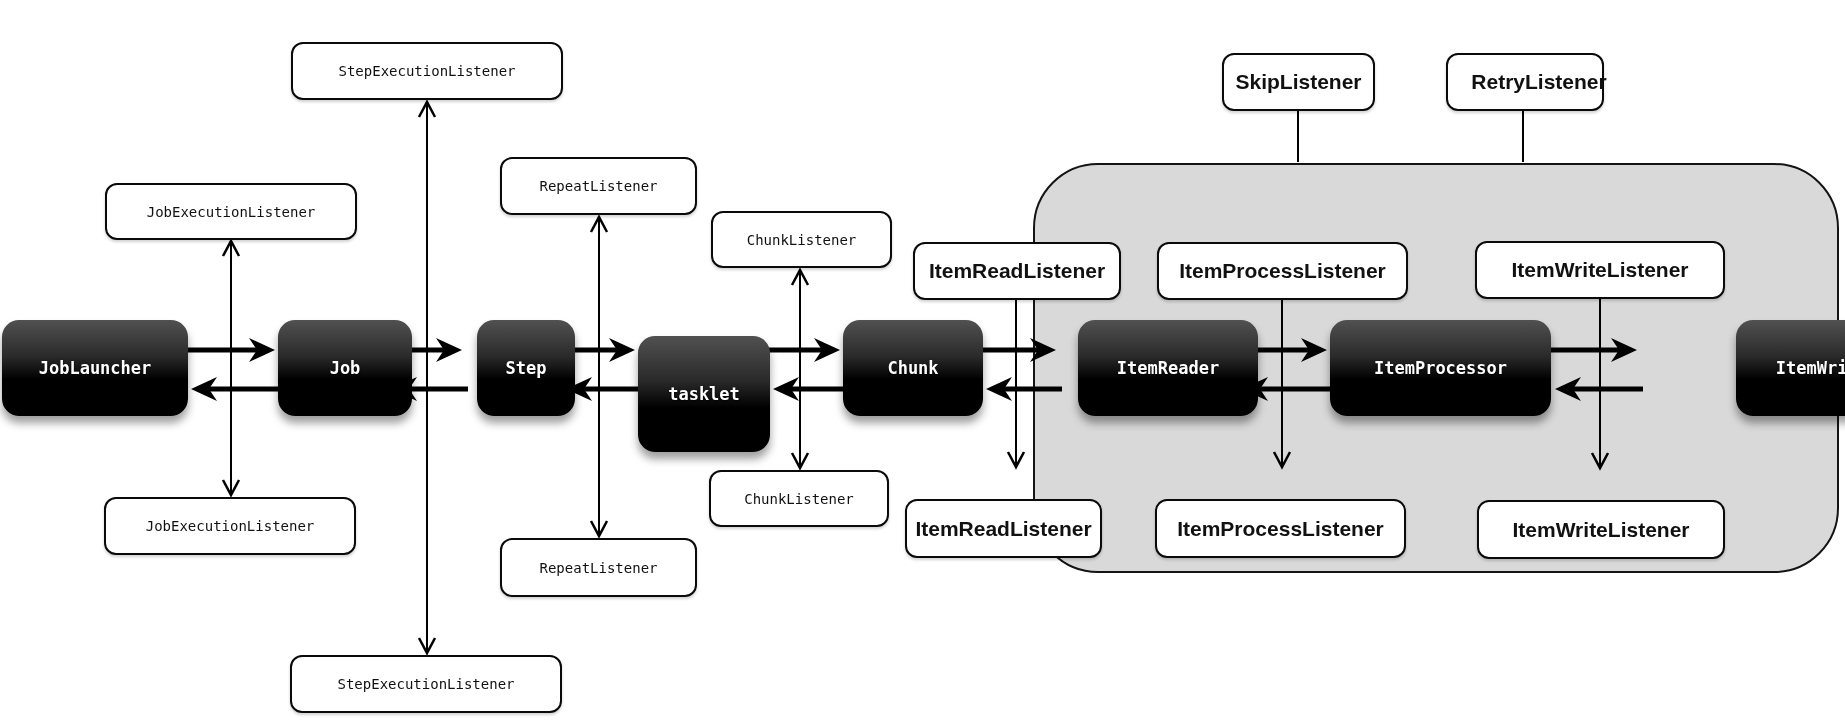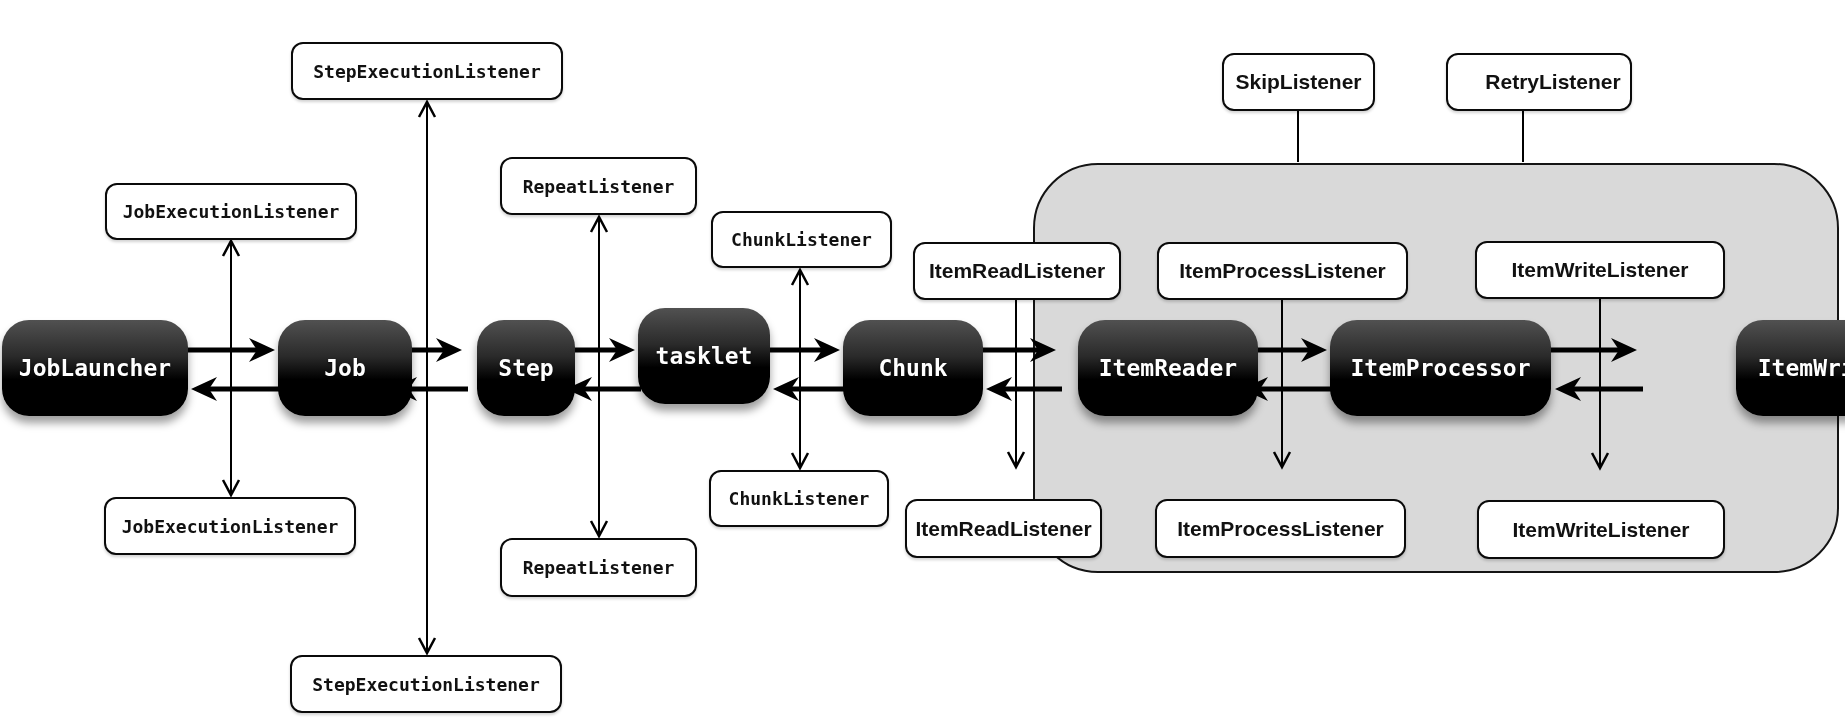--- a/index.html
+++ b/index.html
@@ -10,35 +10,35 @@
   }
   #region {
     position:absolute; box-sizing:border-box;
     background:#d9d9d9; border:2.5px solid #141414; border-radius:65px;
     z-index:1;
   }
   #arrows { position:absolute; left:0; top:0; z-index:2; }
   .node {
     position:absolute; box-sizing:border-box; z-index:3;
     background:linear-gradient(180deg,#515151 0%,#2a2a2a 38%,#000000 62%);
-    border-radius:27px; color:#ffffff;
+    border-radius:17px; color:#ffffff;
     display:flex; align-items:center; justify-content:center;
-    font-family:"DejaVu Sans Mono", monospace; font-weight:bold; font-size:23px;
+    font-family:"DejaVu Sans Mono", monospace; font-weight:bold; font-size:17px;
     box-shadow:0 7px 9px rgba(0,0,0,0.38);
     text-shadow:0 1px 2px rgba(0,0,0,0.8);
     white-space:nowrap;
   }
   .listener {
     position:absolute; box-sizing:border-box; z-index:3;
     background:#ffffff; border:2.5px solid #0a0a0a; border-radius:12px;
     display:flex; align-items:center; justify-content:center;
     box-shadow:0 2px 3px rgba(0,0,0,0.18);
     color:#111111; white-space:nowrap;
   }
-  .listener.mono { font-family:"DejaVu Sans Mono", monospace; font-weight:bold; font-size:18px; }
+  .listener.mono { font-family:"DejaVu Sans Mono", monospace; font-weight:normal; font-size:14px; }
   .listener.sans { font-family:"Liberation Sans", sans-serif; font-weight:bold; font-size:21px;margin-top:30px; }
 </style>
 </head>
 <body>
 
 <div id="canvas" style="width: 1845px; height: 723px;">
   <div id="region" style="left: 1033px; top: 163px; width: 806px; height: 410px;"></div>
   <svg id="arrows" xmlns="http://www.w3.org/2000/svg" width="1845" height="723" viewBox="0 0 1845 723">
       <line x1="231" y1="241" x2="231" y2="495" stroke="#000000" stroke-width="2"></line>
       <path d="M223,256 L231,241 L239,256" fill="none" stroke="#000000" stroke-width="2.5"></path>
@@ -97,21 +97,21 @@
   <div id="nodes">
       <div class="node" style="left: 2px; top: 320px; width: 186px; height: 96px;">
         <span>JobLauncher</span>
       </div>
       <div class="node" style="left: 278px; top: 320px; width: 134px; height: 96px;">
         <span>Job</span>
       </div>
       <div class="node" style="left: 465px; top: 320px; width: 98px; height: 96px; margin-left: 12px;">
         <span>Step</span>
       </div>
-      <div class="node" style="left: 638px; top: 308px; width: 132px; height: 96px;">
+      <div class="node" style="left: 638px; top: 336px; width: 132px; height: 116px;">
         <span>tasklet</span>
       </div>
       <div class="node" style="left: 843px; top: 320px; width: 140px; height: 96px;">
         <span>Chunk</span>
       </div>
       <div class="node" style="left: 1059px; top: 320px; width: 180px; height: 96px; margin-left: 19px;">
         <span>ItemReader</span>
       </div>
       <div class="node" style="left: 1330px; top: 320px; width: 221px; height: 96px;">
         <span>ItemProcessor</span>
@@ -157,17 +157,17 @@
       </div>
       <div class="listener sans" style="left: 1475px; top: 211px; width: 250px; height: 58px;">
         <span>ItemWriteListener</span>
       </div>
       <div class="listener sans" style="left: 1477px; top: 470px; width: 248px; height: 59px;">
         <span>ItemWriteListener</span>
       </div>
       <div class="listener sans" style="left: 1222px; top: 23px; width: 153px; height: 58px;">
         <span>SkipListener</span>
       </div>
-      <div class="listener sans" style="left: 1446px; top: 23px; width: 186px; height: 58px; padding-left: 28px;">
+      <div class="listener sans" style="left: 1446px; top: 23px; width: 158px; height: 58px; padding-left: 28px;">
         <span>RetryListener</span>
       </div>
     </div>
 </div>
 
 </body></html>

